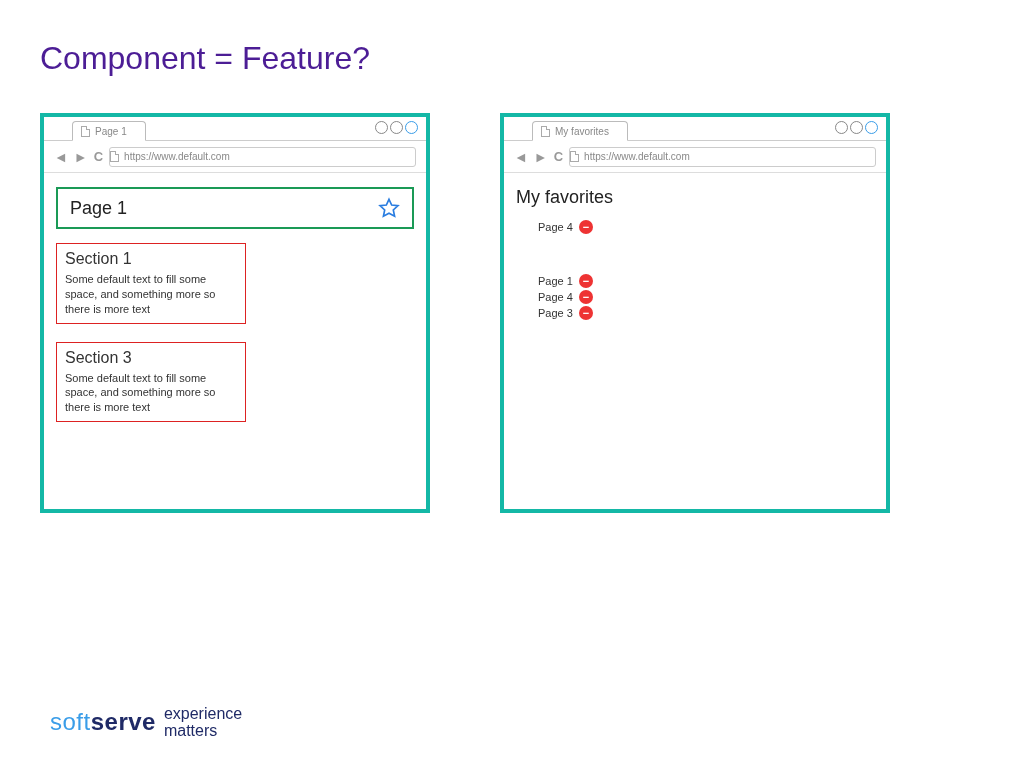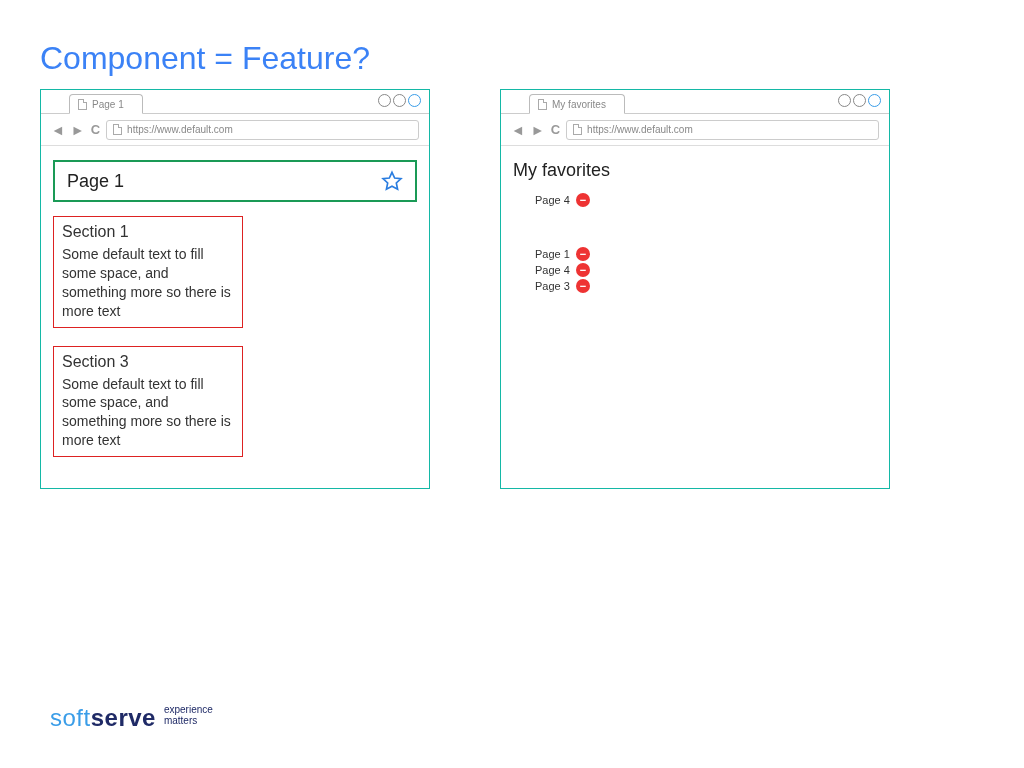--- a/index.html
+++ b/index.html
@@ -1,50 +1,50 @@
 <!DOCTYPE html>
 <html><head>
 <meta charset="utf-8">
 <style>
   * { box-sizing: border-box; margin: 0; padding: 0; }
   html, body { width: 1024px; height: 768px; background: #fff; font-family: Verdana, Geneva, sans-serif; color: #222; }
   .slide { position: relative; width: 1024px; height: 768px; padding: 40px 40px 0 40px; }
-  .title { font-size: 32px; color: #3b82f6; font-weight: 400; margin-bottom: 12px; }
+  .title { font-size: 32px; color: #4c1d95; font-weight: 400; margin-bottom: 36px; }
   .subtitle { font-size: 22px; color: #222; margin-bottom: 36px; font-weight: 400; }
   .mockups { display: flex; gap: 70px; }
-  .browser { width: 390px; height: 400px; border: 1px solid #14b8a6; background: #fff; position: relative; }
+  .browser { width: 390px; height: 400px; border: 4px solid #14b8a6; background: #fff; position: relative; }
   .tab-strip { height: 24px; position: relative; border-bottom: 1px solid #ccc; }
   .tab { position: absolute; left: 28px; top: 4px; height: 20px; border: 1px solid #bbb; border-bottom: 1px solid #fff; border-top-left-radius: 4px; border-top-right-radius: 4px; background: #fff; padding: 0 18px 0 8px; display: flex; align-items: center; gap: 5px; font-size: 10px; color: #888; }
   .doc-icon { width: 9px; height: 11px; border: 1px solid #aaa; position: relative; background: #fff; }
   .doc-icon::after { content: ""; position: absolute; right: -1px; top: -1px; width: 3px; height: 3px; border-left: 1px solid #aaa; border-bottom: 1px solid #aaa; background: #fff; }
   .circles { position: absolute; right: 8px; top: 4px; display: flex; gap: 2px; }
   .circle { width: 13px; height: 13px; border: 1.5px solid #888; border-radius: 50%; }
   .circle.blue { border-color: #3a9de8; }
   .toolbar { height: 32px; display: flex; align-items: center; gap: 6px; padding: 0 10px; border-bottom: 1px solid #ddd; }
   .nav-arrow { font-size: 14px; color: #999; }
   .reload { font-size: 13px; color: #999; font-weight: bold; }
-  .url-bar { flex: 1; height: 20px; border: 1px solid #ccc; border-radius: 3px; display: flex; align-items: center; padding: 0 6px; gap: 5px; font-size: 10px; color: #888; background: #fff; }
+  .url-bar { flex: 1; height: 20px; border: 1px solid #ccc; border-radius: 3px; display: flex; align-items: center; padding: 0 0; gap: 5px; font-size: 10px; color: #888; background: #fff; }
   .content { padding: 14px 12px; }
   .header-box { border: 2px solid #1a9a56; padding: 8px 12px; display: flex; justify-content: space-between; align-items: center; margin-bottom: 14px; }
   .header-title { font-size: 18px; font-weight: 400; }
   .star-icon { width: 22px; height: 22px; }
   .section-box { border: 1.5px solid #d22; width: 190px; padding: 6px 8px; margin-bottom: 18px; }
   .section-title { font-size: 16px; color: #333; margin-bottom: 4px; }
-  .section-body { font-size: 14px; color: #333; line-height: 1.35; }
+  .section-body { font-size: 11px; color: #333; line-height: 1.35; }
   .fav-title { font-size: 18px; margin-bottom: 12px; }
   .cat-title { font-size: 15px; margin-bottom: 2px; display: flex; align-items: center; gap: 6px; }
   .fav-item { font-size: 11px; color: #333; display: flex; align-items: center; gap: 6px; margin: 2px 0; padding-left: 22px; }
   .pill { width: 14px; height: 14px; border-radius: 50%; display: inline-flex; align-items: center; justify-content: center; color: #fff; font-size: 11px; font-weight: bold; line-height: 1; }
   .pill.red { background: #e33; }
   .pill.green { background: #2ab82a; }
   .cat-block { margin-bottom: 40px; }
-  .footer-logo { position: absolute; left: 50px; bottom: 36px; display: flex; gap: 8px; }
+  .footer-logo { position: absolute; left: 50px; bottom: 28px; display: flex; align-items: center; gap: 8px; }
   .logo-soft { font-size: 24px; color: #3a9de8; font-weight: 300; letter-spacing: 0.5px; }
   .logo-serve { font-size: 24px; color: #1f2a66; font-weight: 700; letter-spacing: 0.5px; }
-  .logo-tag { font-size: 10px; color: #1f2a66; line-height: 1.1; }
+  .logo-tag { font-size: 16px; color: #1f2a66; line-height: 1.1; }
 </style>
 </head>
 <body>
 
 <div class="slide">
   <h1 class="title">Component = Feature?</h1>
 
   <div class="mockups">
 
     <div class="browser">

